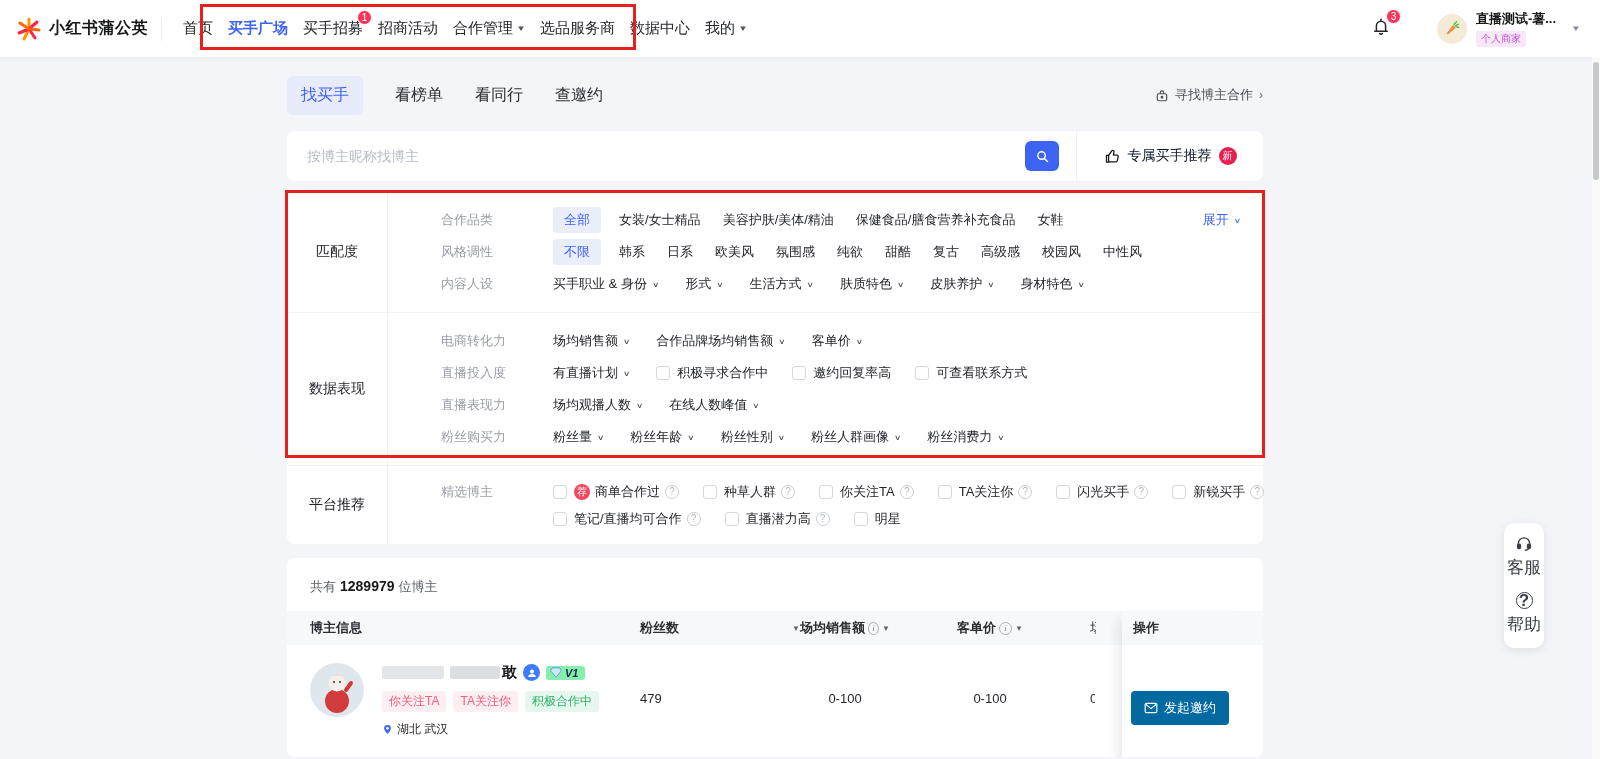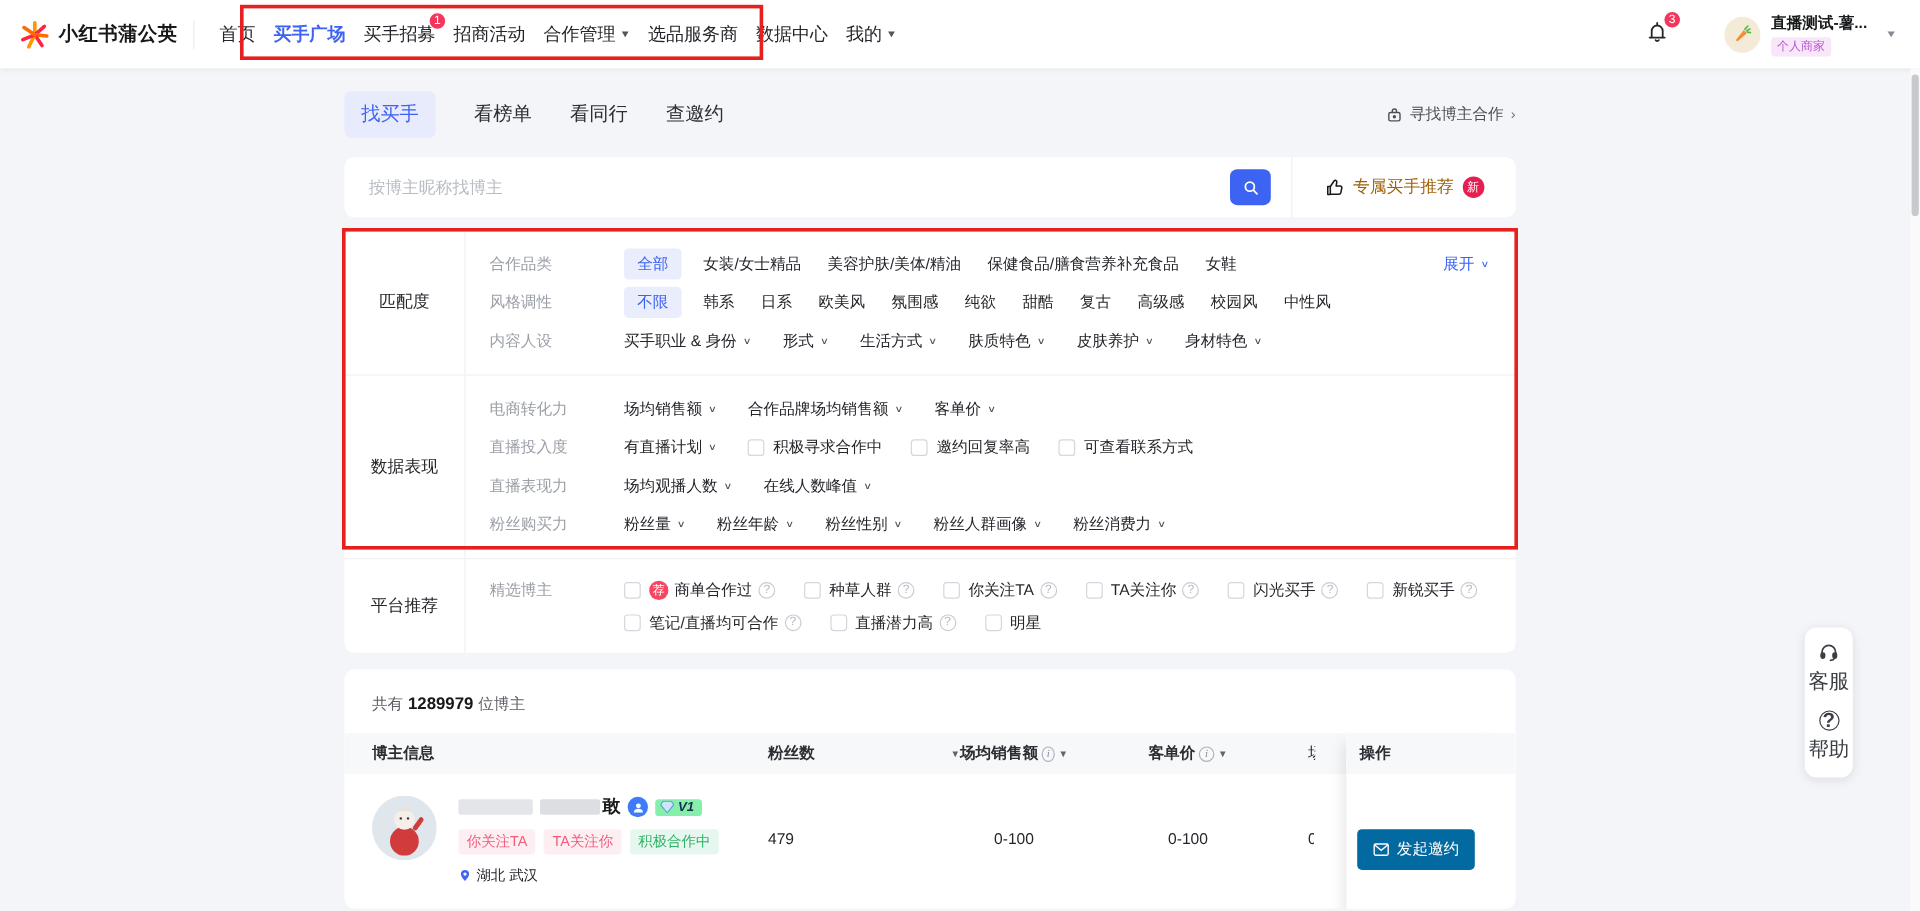--- a/index.html
+++ b/index.html
@@ -46,32 +46,32 @@
 
   
   .search-card { margin-top:16px; height:50px; display:flex; align-items:center; }
   .search-input { flex:1; border:none; outline:none; font-size:14px; padding:0 20px; color:#24262b;
                   font-family:"Liberation Sans","DejaVu Sans",sans-serif; background:transparent; }
   .search-input::placeholder { color:#b8bcc4; }
   .search-btn { width:34px; height:30px; background:#3d63f2; border:none; border-radius:6px; margin-right:17px;
                 display:flex; align-items:center; justify-content:center; cursor:pointer; flex-shrink:0; }
   .v-divider { width:1px; align-self:stretch; background:#f0f1f4; }
   .rec-box { width:186px; display:flex; align-items:center; justify-content:center; gap:7px; cursor:pointer; }
-  .rec-label { font-size:14px; color:#a16207; font-weight:500;text-align:center; }
+  .rec-label { font-size:14px; color:#0f172a; font-weight:500;text-align:center; }
   .new-badge { width:18px; height:18px; border-radius:50%; background:#e61e51; color:#fff; font-size:10px;
                display:flex; align-items:center; justify-content:center; }
 
   
   .filter-card { margin-top:11px; position:relative; }
   .fgroup { display:flex; }
   .fgroup.btop { border-top:1px solid #f0f1f4; }
   .fgroup-label { width:101px; flex-shrink:0; border-right:1px solid #f0f1f4; display:flex; align-items:center;
                   justify-content:center; font-size:14px; color:#24262b; }
   .fgroup-rows { flex:1; padding:12px 22px 12px 20px; }
-  .frow { height:32px; display:flex; align-items:center; }
+  .frow { height:32px; display:flex; align-items:center;margin-left:33px; }
   .frow.compact { height:27px; }
   .frow-label { width:84px; margin-right:28px; color:#9a9ea6; font-size:13px; flex-shrink:0; }
   .frow-items { display:flex; align-items:center; flex-wrap:nowrap; }
   .opt-plain { margin-right:22px; font-size:13px; color:#24262b; font-weight:500; cursor:pointer; white-space:nowrap; }
   .opt-pill { background:#e9edfc; color:#3d63f2; padding:4px 11px; border-radius:4px; margin-right:18px;
               font-size:13px; cursor:pointer; white-space:nowrap; }
   .opt-dd { margin-right:26px; font-size:13px; color:#24262b; font-weight:500; display:flex; align-items:center;
             gap:5px; cursor:pointer; white-space:nowrap; }
   .dd-caret { font-size:10px; color:#4a4f57; transform:scaleY(.75); font-weight:400; }
   .dd-caret.blue { color:#3d63f2; }

